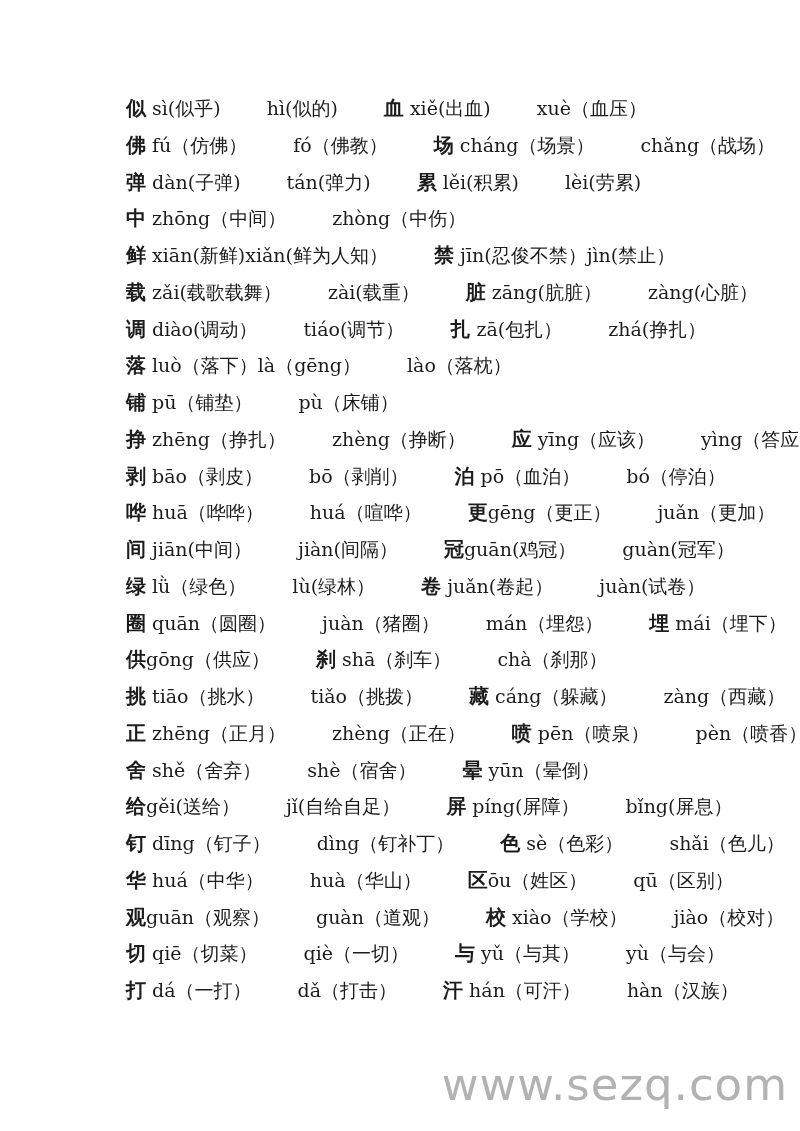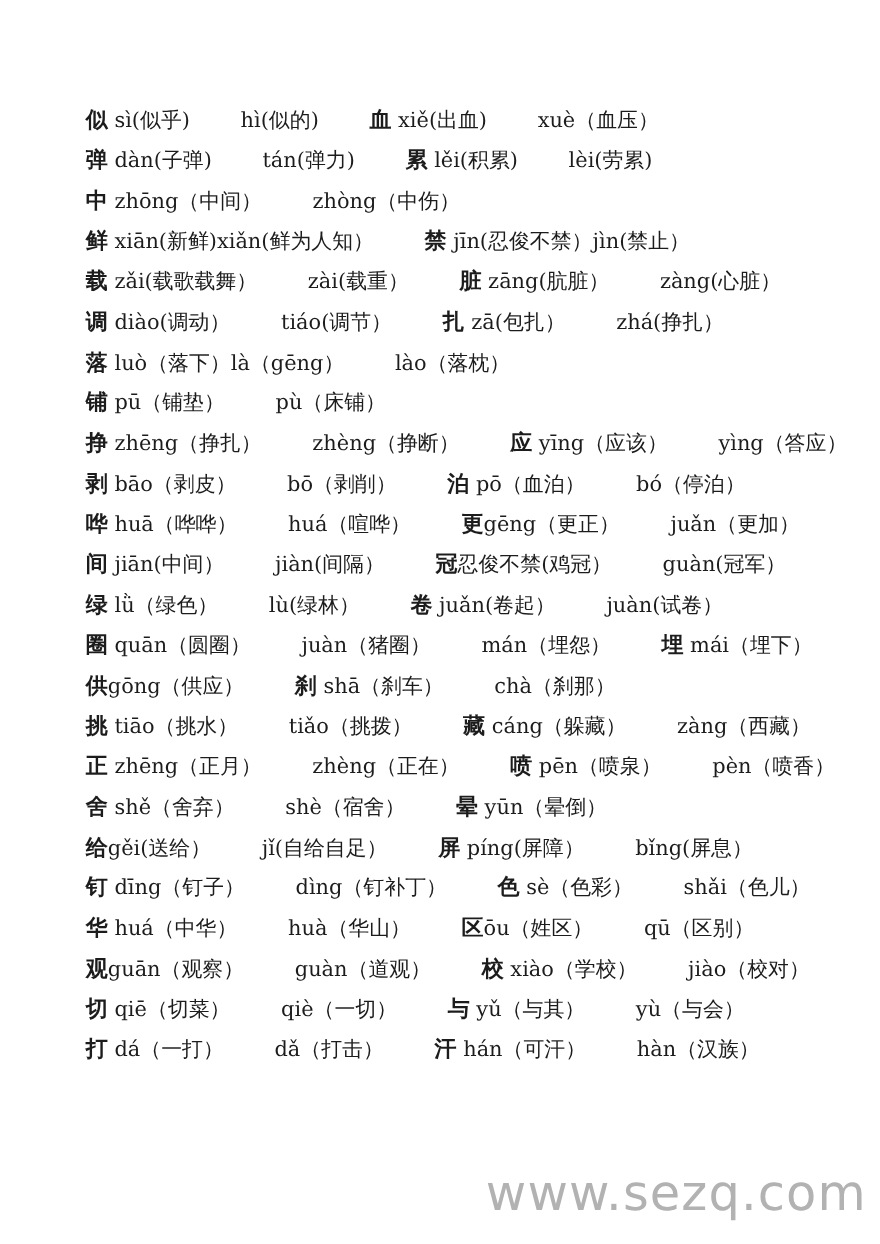--- a/index.html
+++ b/index.html
@@ -22,20 +22,21 @@
     padding-right: 20px;
   }
   .row {
     display: flex;
     align-items: baseline;
     gap: 46px;
     height: 36.75px;
     line-height: 36.75px;
     font-size: 19px;
     white-space: nowrap;
+    margin-left: 48px;
   }
   .entry { white-space: pre; }
   .hw {
     font-weight: bold;
     font-size: 20px;
   }
   .rest { white-space: pre; }
   .watermark {
     position: absolute;
     top: 1058px;
@@ -49,20 +50,26 @@
 </head>
 <body>
 
 <div class="page">
   <div class="rows" id="rows">
       <div class="row">
         <span class="entry"><span class="hw">似</span><span class="rest"> sì(似乎)</span></span>
         <span class="entry"><span class="rest">hì(似的)</span></span>
         <span class="entry"><span class="hw">血</span><span class="rest"> xiě(出血)</span></span>
         <span class="entry"><span class="rest">xuè（血压）</span></span>
+      </div>
+      <div class="row">
+        <span class="entry"><span class="hw">佛</span><span class="rest"> fú（仿佛）</span></span>
+        <span class="entry"><span class="rest">fó（佛教）</span></span>
+        <span class="entry"><span class="hw">场</span><span class="rest"> cháng（场景）</span></span>
+        <span class="entry"><span class="rest">chǎng（战场）</span></span>
       </div>
       <div class="row">
         <span class="entry"><span class="hw">弹</span><span class="rest"> dàn(子弹)</span></span>
         <span class="entry"><span class="rest">tán(弹力)</span></span>
         <span class="entry"><span class="hw">累</span><span class="rest"> lěi(积累)</span></span>
         <span class="entry"><span class="rest">lèi(劳累)</span></span>
       </div>
       <div class="row">
         <span class="entry"><span class="hw">中</span><span class="rest"> zhōng（中间）</span></span>
         <span class="entry"><span class="rest">zhòng（中伤）</span></span>
@@ -105,21 +112,21 @@
       </div>
       <div class="row">
         <span class="entry"><span class="hw">哗</span><span class="rest"> huā（哗哗）</span></span>
         <span class="entry"><span class="rest">huá（喧哗）</span></span>
         <span class="entry"><span class="hw">更</span><span class="rest">gēng（更正）</span></span>
         <span class="entry"><span class="rest">juǎn（更加）</span></span>
       </div>
       <div class="row">
         <span class="entry"><span class="hw">间</span><span class="rest"> jiān(中间）</span></span>
         <span class="entry"><span class="rest">jiàn(间隔）</span></span>
-        <span class="entry"><span class="hw">冠</span><span class="rest">忍俊不禁(鸡冠）</span></span>
+        <span class="entry"><span class="hw">冠</span><span class="rest">guān(鸡冠）</span></span>
         <span class="entry"><span class="rest">guàn(冠军）</span></span>
       </div>
       <div class="row">
         <span class="entry"><span class="hw">绿</span><span class="rest"> lǜ（绿色）</span></span>
         <span class="entry"><span class="rest">lù(绿林）</span></span>
         <span class="entry"><span class="hw">卷</span><span class="rest"> juǎn(卷起）</span></span>
         <span class="entry"><span class="rest">juàn(试卷）</span></span>
       </div>
       <div class="row">
         <span class="entry"><span class="hw">圈</span><span class="rest"> quān（圆圈）</span></span>

